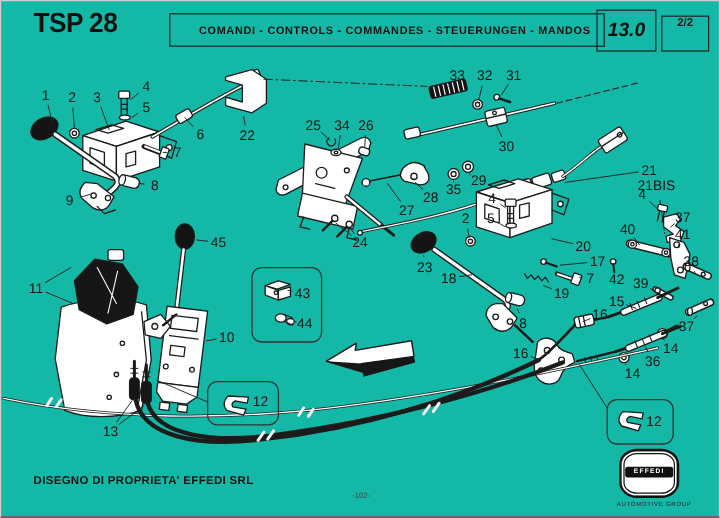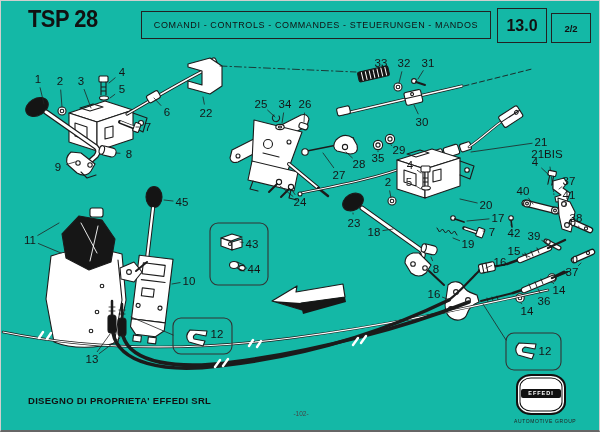--- a/index.html
+++ b/index.html
@@ -8,30 +8,30 @@
     font-family:"Liberation Sans",sans-serif;color:#111;overflow:hidden;
     border:1px solid #cfcfcf;border-bottom:2px solid #666;box-sizing:border-box;
   }
   .model-title{
     position:absolute;left:27px;top:5px;font-size:23px;font-weight:bold;
     letter-spacing:-0.5px;transform:scaleX(0.95);transform-origin:left;
   }
   .header-box{
     position:absolute;left:140px;top:10px;width:348px;height:26px;
     border:1.3px solid #222;display:flex;align-items:center;justify-content:center;
-    font-size:9px;font-weight:normal;letter-spacing:0.6px;white-space:nowrap;
+    font-size:9px;font-weight:bold;letter-spacing:0.6px;white-space:nowrap;padding-left:13px;
   }
   .section-box{
     position:absolute;left:496px;top:7px;width:48px;height:33px;
     border:1.3px solid #222;display:flex;align-items:center;justify-content:center;
-    font-size:16px;font-weight:bold;
+    font-size:16px;font-weight:bold;font-style:italic;
   }
   .pageind-box{
     position:absolute;left:550px;top:12px;width:38px;height:28px;
-    border:1.1px solid #222;display:flex;align-items:center;justify-content:center;
+    border:1.1px solid #222;display:flex;justify-content:center;
     font-size:9.5px;font-weight:bold;
   }
   .diagram{position:absolute;left:0;top:0;width:600px;height:432px;}
   .footer-note{position:absolute;left:27px;top:394px;font-size:9.5px;font-weight:bold;letter-spacing:0.3px;}
   .page-num{position:absolute;left:250px;top:409px;width:100px;text-align:center;font-size:6.5px;color:#444;}
   .logo{position:absolute;left:513px;top:373px;width:54px;text-align:center;}
   .logo-badge{width:46px;height:37px;margin:0 auto;border:2.5px solid #111;border-radius:15px/13px;
     position:relative;box-shadow:inset 0 0 0 1.5px #fff,inset 0 0 0 2.5px #111;background:#fff;}
   .logo-band{position:absolute;left:3px;right:3px;top:13px;height:9px;background:#111;color:#fff;
     font-size:5.5px;font-weight:bold;letter-spacing:1px;line-height:9px;text-align:center;border-radius:2px;}

